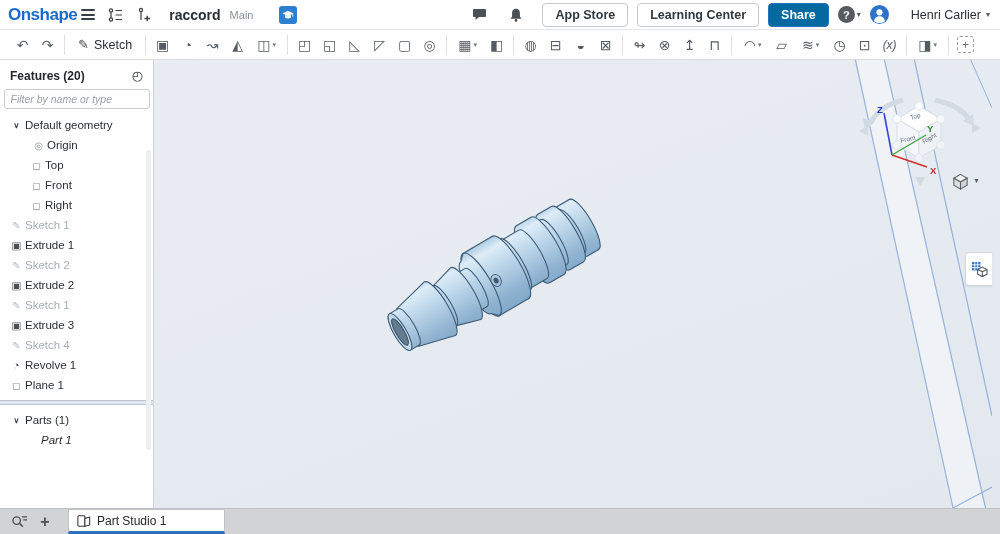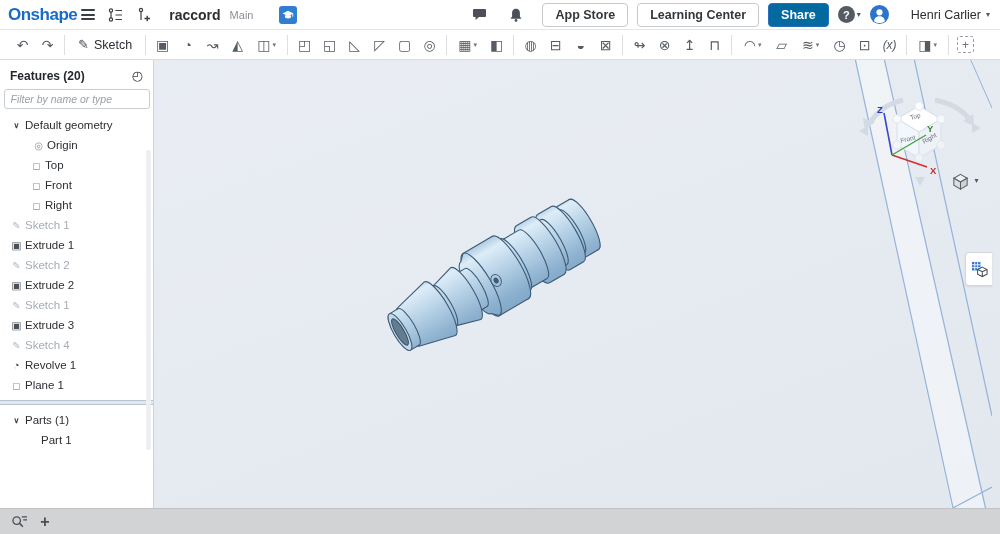--- a/index.html
+++ b/index.html
@@ -327,21 +327,21 @@
           <span class="ficon">◻</span>
           <span>Plane 1</span>
         </div>
       </div>
     <div class="rollback"></div>
     <div id="parts">
         <div class="frow" style="padding-left: 8px;">
           <span class="ficon chev">∨</span>
           <span>Parts (1)</span>
         </div>
-        <div class="frow" style="padding-left: 24px;">
+        <div class="frow" style="padding-left: 24px; font-style: italic;">
           <span class="ficon"></span>
           <span>Part 1</span>
         </div>
       </div>
     <div class="scrollstrip"></div>
   </aside>
 
   <div class="canvas">
     <svg class="scene" width="838" height="448" viewBox="0 0 838 448">
       <defs>
@@ -440,13 +440,22 @@
 
 <div class="bottombar">
   <span class="bb-icon">
     <svg width="17" height="15" viewBox="0 0 18 16">
       <circle cx="6" cy="7" r="4" fill="none" stroke="#4a4f55" stroke-width="1.4"></circle>
       <path d="M9 10 L12.6 13.6" stroke="#4a4f55" stroke-width="1.6"></path>
       <path d="M11.5 3 H17 M13 6.2 H17" stroke="#4a4f55" stroke-width="1.4"></path>
     </svg>
   </span>
   <span class="bb-icon bb-plus">+</span>
+  <span class="tabs" id="tabs">
+      <span class="tab">
+        <svg width="14" height="14" viewBox="0 0 16 16">
+          <rect x="1" y="2" width="8" height="12" rx="1" fill="#fff" stroke="#33383d" stroke-width="1.2"></rect>
+          <polygon points="9,5 14.5,3.5 14.5,12.5 9,14" fill="#fff" stroke="#33383d" stroke-width="1.2"></polygon>
+        </svg>
+        <span>Part Studio 1</span>
+      </span>
+    </span>
 </div>
 
 </body></html>

